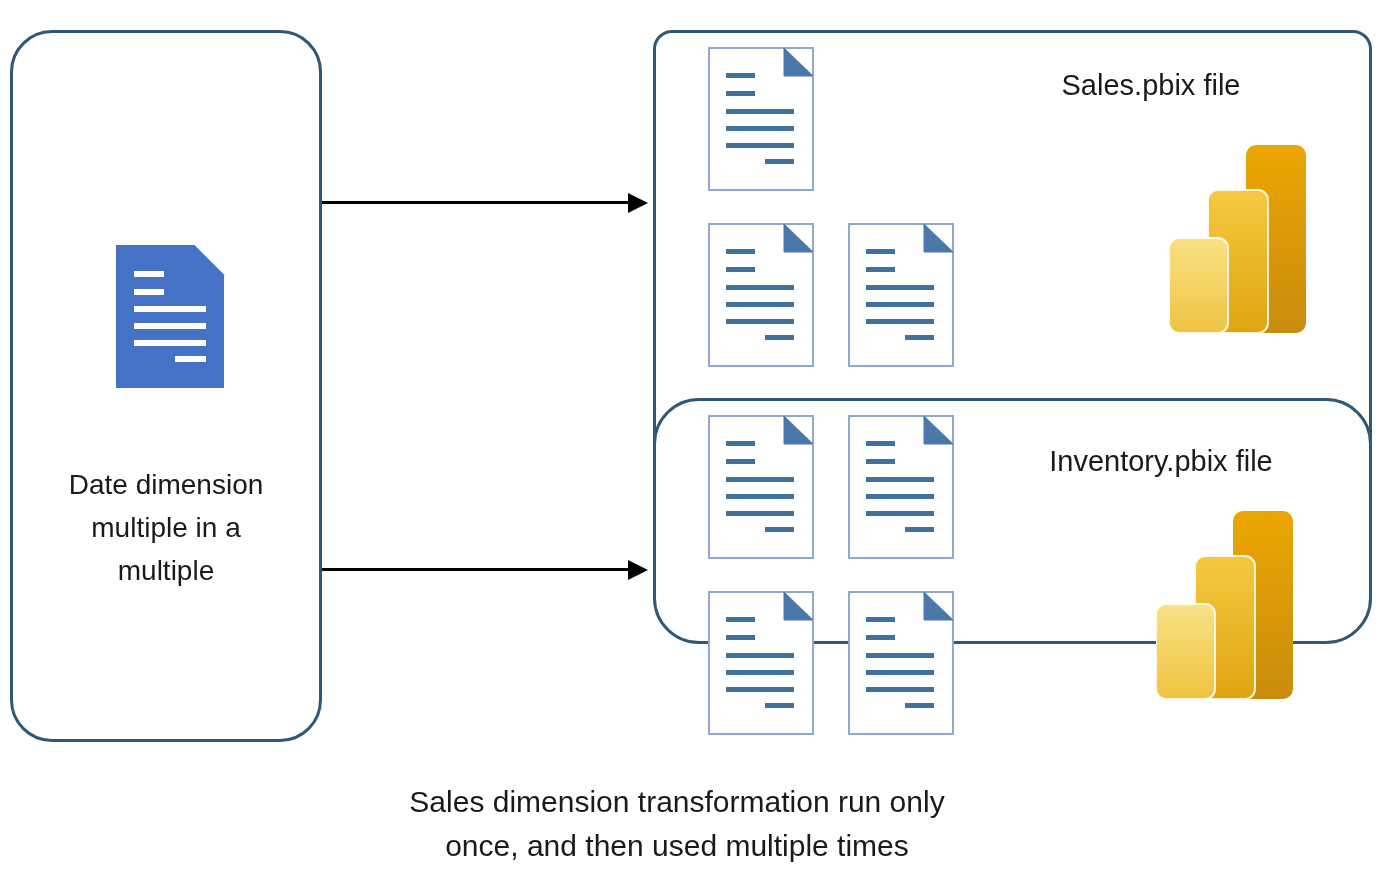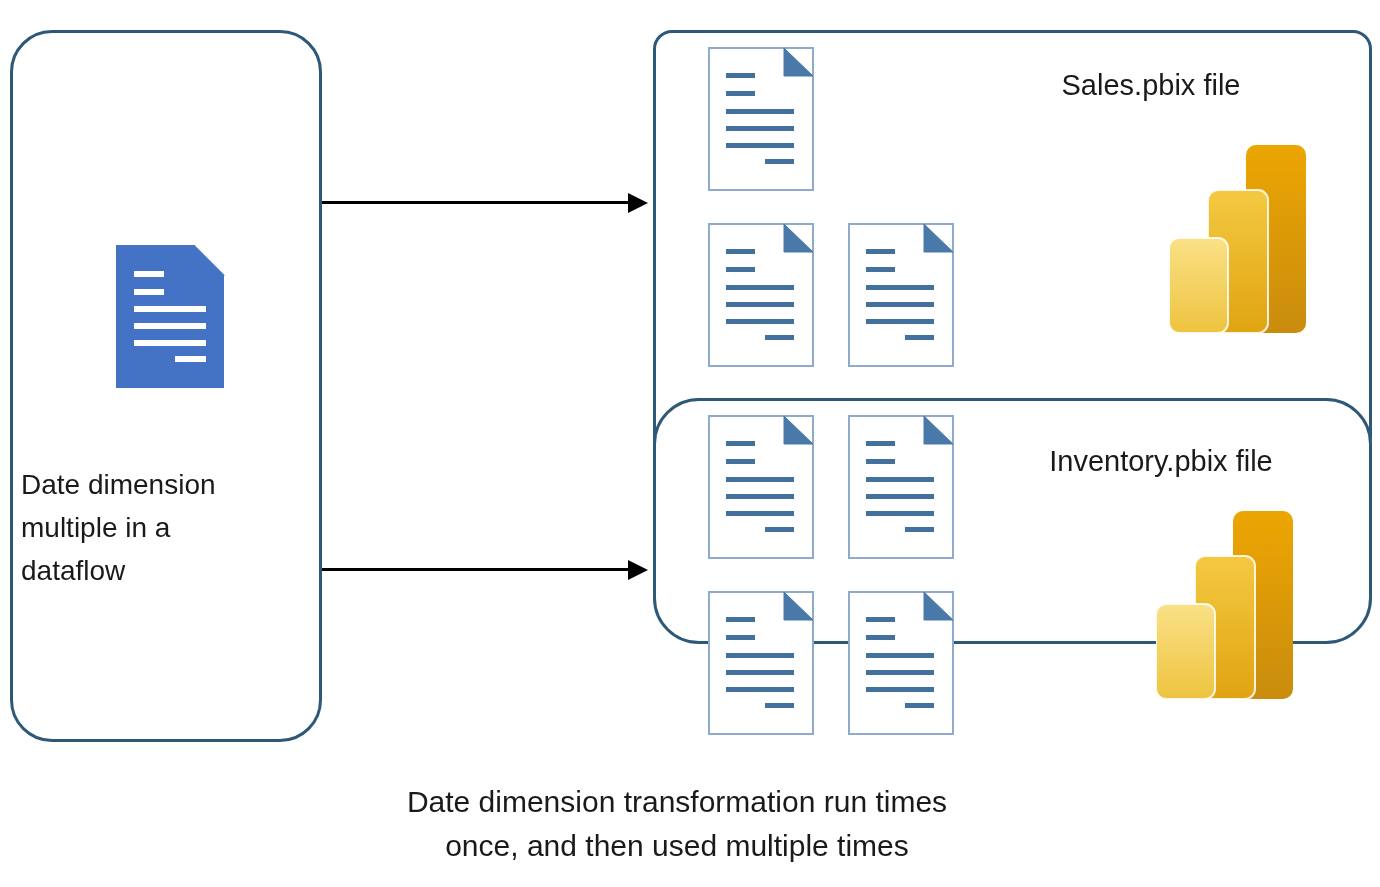--- a/index.html
+++ b/index.html
@@ -42,20 +42,21 @@
 
   .pbi-logo { position:absolute; width:137px; height:188px; }
   .sales-box .pbi-logo     { left:513px; top:112px; }
   .inventory-box .pbi-logo { left:500px; top:110px; }
 
   .dataflow-doc { position:absolute; left:102px; top:212px; width:110px; height:143px; }
 
   .left-box-label {
     position:absolute;
     left:8px; right:8px; top:430px;
+    text-align:center;
     font-size:28px;
     line-height:43px;
   }
 
   .arrow { position:absolute; height:20px; }
   .arrow-1 { left:322px; top:193px; width:326px; }
   .arrow-2 { left:322px; top:560px; width:326px; }
   .arrow-line {
     position:absolute; left:0; top:8px;
     height:3px; width:309px;
@@ -129,21 +130,21 @@
 
 <div class="canvas">
 
   <div class="box left-box">
     <svg class="dataflow-doc" viewBox="0 0 110 143">
       <use href="#docSolid"></use>
     </svg>
     <div class="left-box-label">
       <div>Date dimension</div>
       <div>multiple in a</div>
-      <div>dataflow</div>
+      <div>multiple</div>
     </div>
   </div>
 
   <div class="arrow arrow-1">
     <div class="arrow-line"></div>
     <div class="arrow-head"></div>
   </div>
   <div class="arrow arrow-2">
     <div class="arrow-line"></div>
     <div class="arrow-head"></div>
@@ -178,17 +179,17 @@
       </svg>
     <svg class="doc-icon doc-4" viewBox="0 0 106 144">
         <use href="#docOutline"></use>
       </svg>
     <svg class="pbi-logo" viewBox="0 0 137 188">
         <use href="#pbiLogo"></use>
       </svg>
   </div>
 
   <div class="caption">
-    <div>Date dimension transformation run times</div>
+    <div>Sales dimension transformation run only</div>
     <div>once, and then used multiple times</div>
   </div>
 
 </div>
 
 </body></html>

